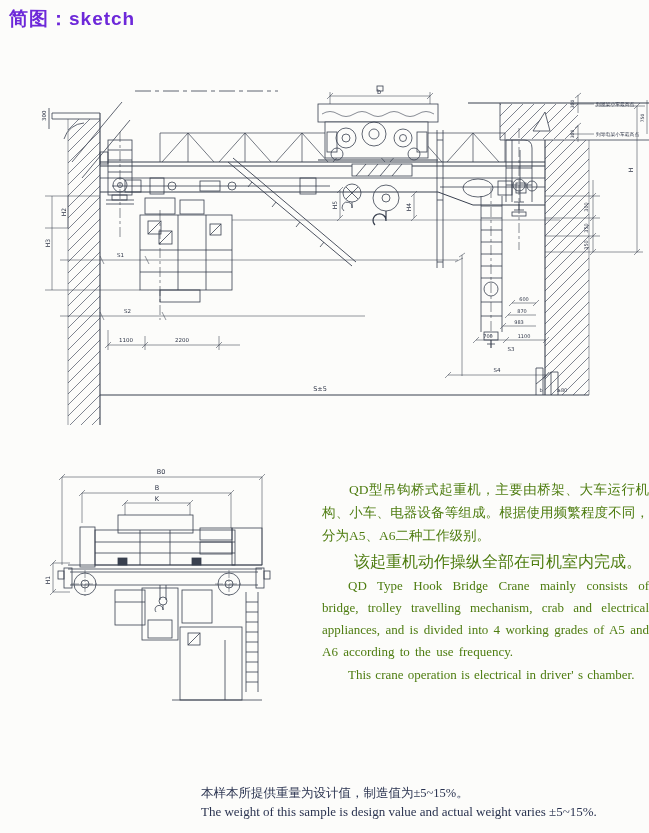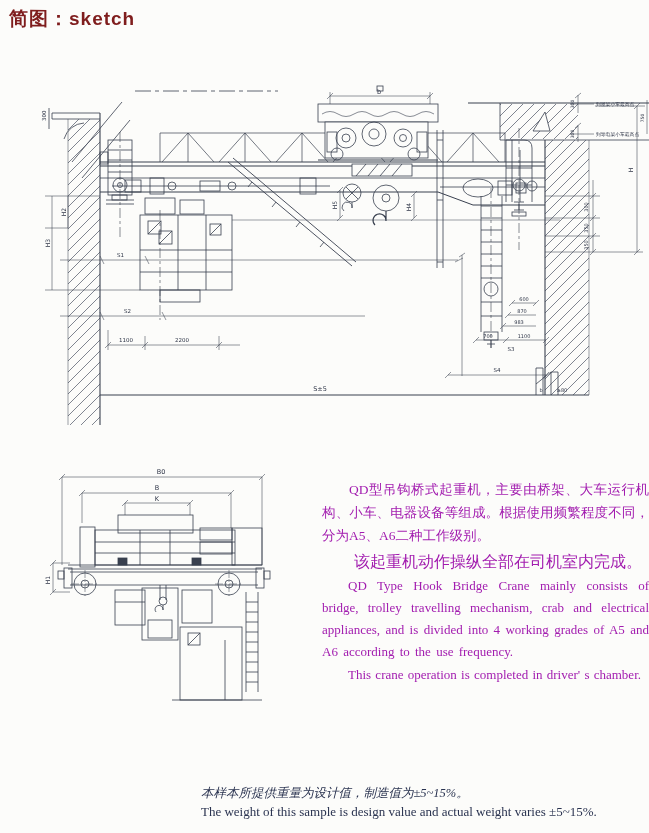--- a/index.html
+++ b/index.html
@@ -1,28 +1,28 @@
 <!DOCTYPE html>
 <html><head>
 <meta charset="utf-8">
 <style>
   html,body{margin:0;padding:0;background:#e9e9e9;}
   .page{position:relative;width:649px;height:833px;background:#fcfcfa;overflow:hidden;
         font-family:"Liberation Serif", serif;color:#222b3e;}
   .title{position:absolute;left:9px;top:6px;font-family:"Liberation Sans",sans-serif;
-         font-size:19px;font-weight:600;color:#7f1d1d;letter-spacing:1px;}
+         font-size:19px;font-weight:600;color:#6d28d9;letter-spacing:1px;}
   svg{position:absolute;left:0;top:0;}
-  .intro{position:absolute;left:322px;top:478px;width:327px;color:#a21caf;}
+  .intro{position:absolute;left:322px;top:478px;width:327px;color:#4d7c0f;}
   .intro p{margin:0;text-indent:2em;text-align:justify;}
   .zh{font-size:13.5px;line-height:1.72;}
   .zh2{font-size:16px;line-height:1.72;margin-top:2px;}
   .en{font-size:13px;line-height:1.7;margin-top:20px;word-spacing:2px;}
   .en2{font-size:13px;line-height:1.7;margin-top:2px;word-spacing:1px;}
   .footnote{position:absolute;left:201px;top:785px;width:445px;color:#2a3350;}
-  .footnote .fzh{font-size:12.5px;margin:0;font-style:italic;}
+  .footnote .fzh{font-size:12.5px;margin:0;}
   .footnote .fen{font-size:13px;margin:2px 0 0 0;}
   .dim{font-family:"DejaVu Sans",sans-serif;fill:#2e3547;}
 </style>
 </head>
 <body>
 
 <div class="page">
 
   <div class="title">简图：sketch</div>
 
@@ -278,21 +278,21 @@
         <text class="dim" font-size="6.5" x="157" y="501" text-anchor="middle">K</text>
         <text class="dim" font-size="6" transform="rotate(-90 50 580)" x="50" y="580" text-anchor="middle">H1</text>
       </g>
     </g>
   </svg>
 
   <div class="intro">
     <p class="zh">QD型吊钩桥式起重机，主要由桥架、大车运行机构、小车、电器设备等组成。根据使用频繁程度不同，分为A5、A6二种工作级别。</p>
     <p class="zh2">该起重机动作操纵全部在司机室内完成。</p>
     <p class="en">QD Type Hook Bridge Crane mainly consists of bridge, trolley travelling mechanism, crab and electrical appliances, and is divided into 4 working grades of A5 and A6 according to the use frequency.</p>
-    <p class="en2">This crane operation is completed in driver' s chamber.</p>
+    <p class="en2">This crane operation is electrical in driver' s chamber.</p>
   </div>
 
   <div class="footnote">
     <p class="fzh">本样本所提供重量为设计值，制造值为±5~15%。</p>
     <p class="fen">The weight of this sample is design value and actual weight varies ±5~15%.</p>
   </div>
 
 </div>
 
 </body></html>

